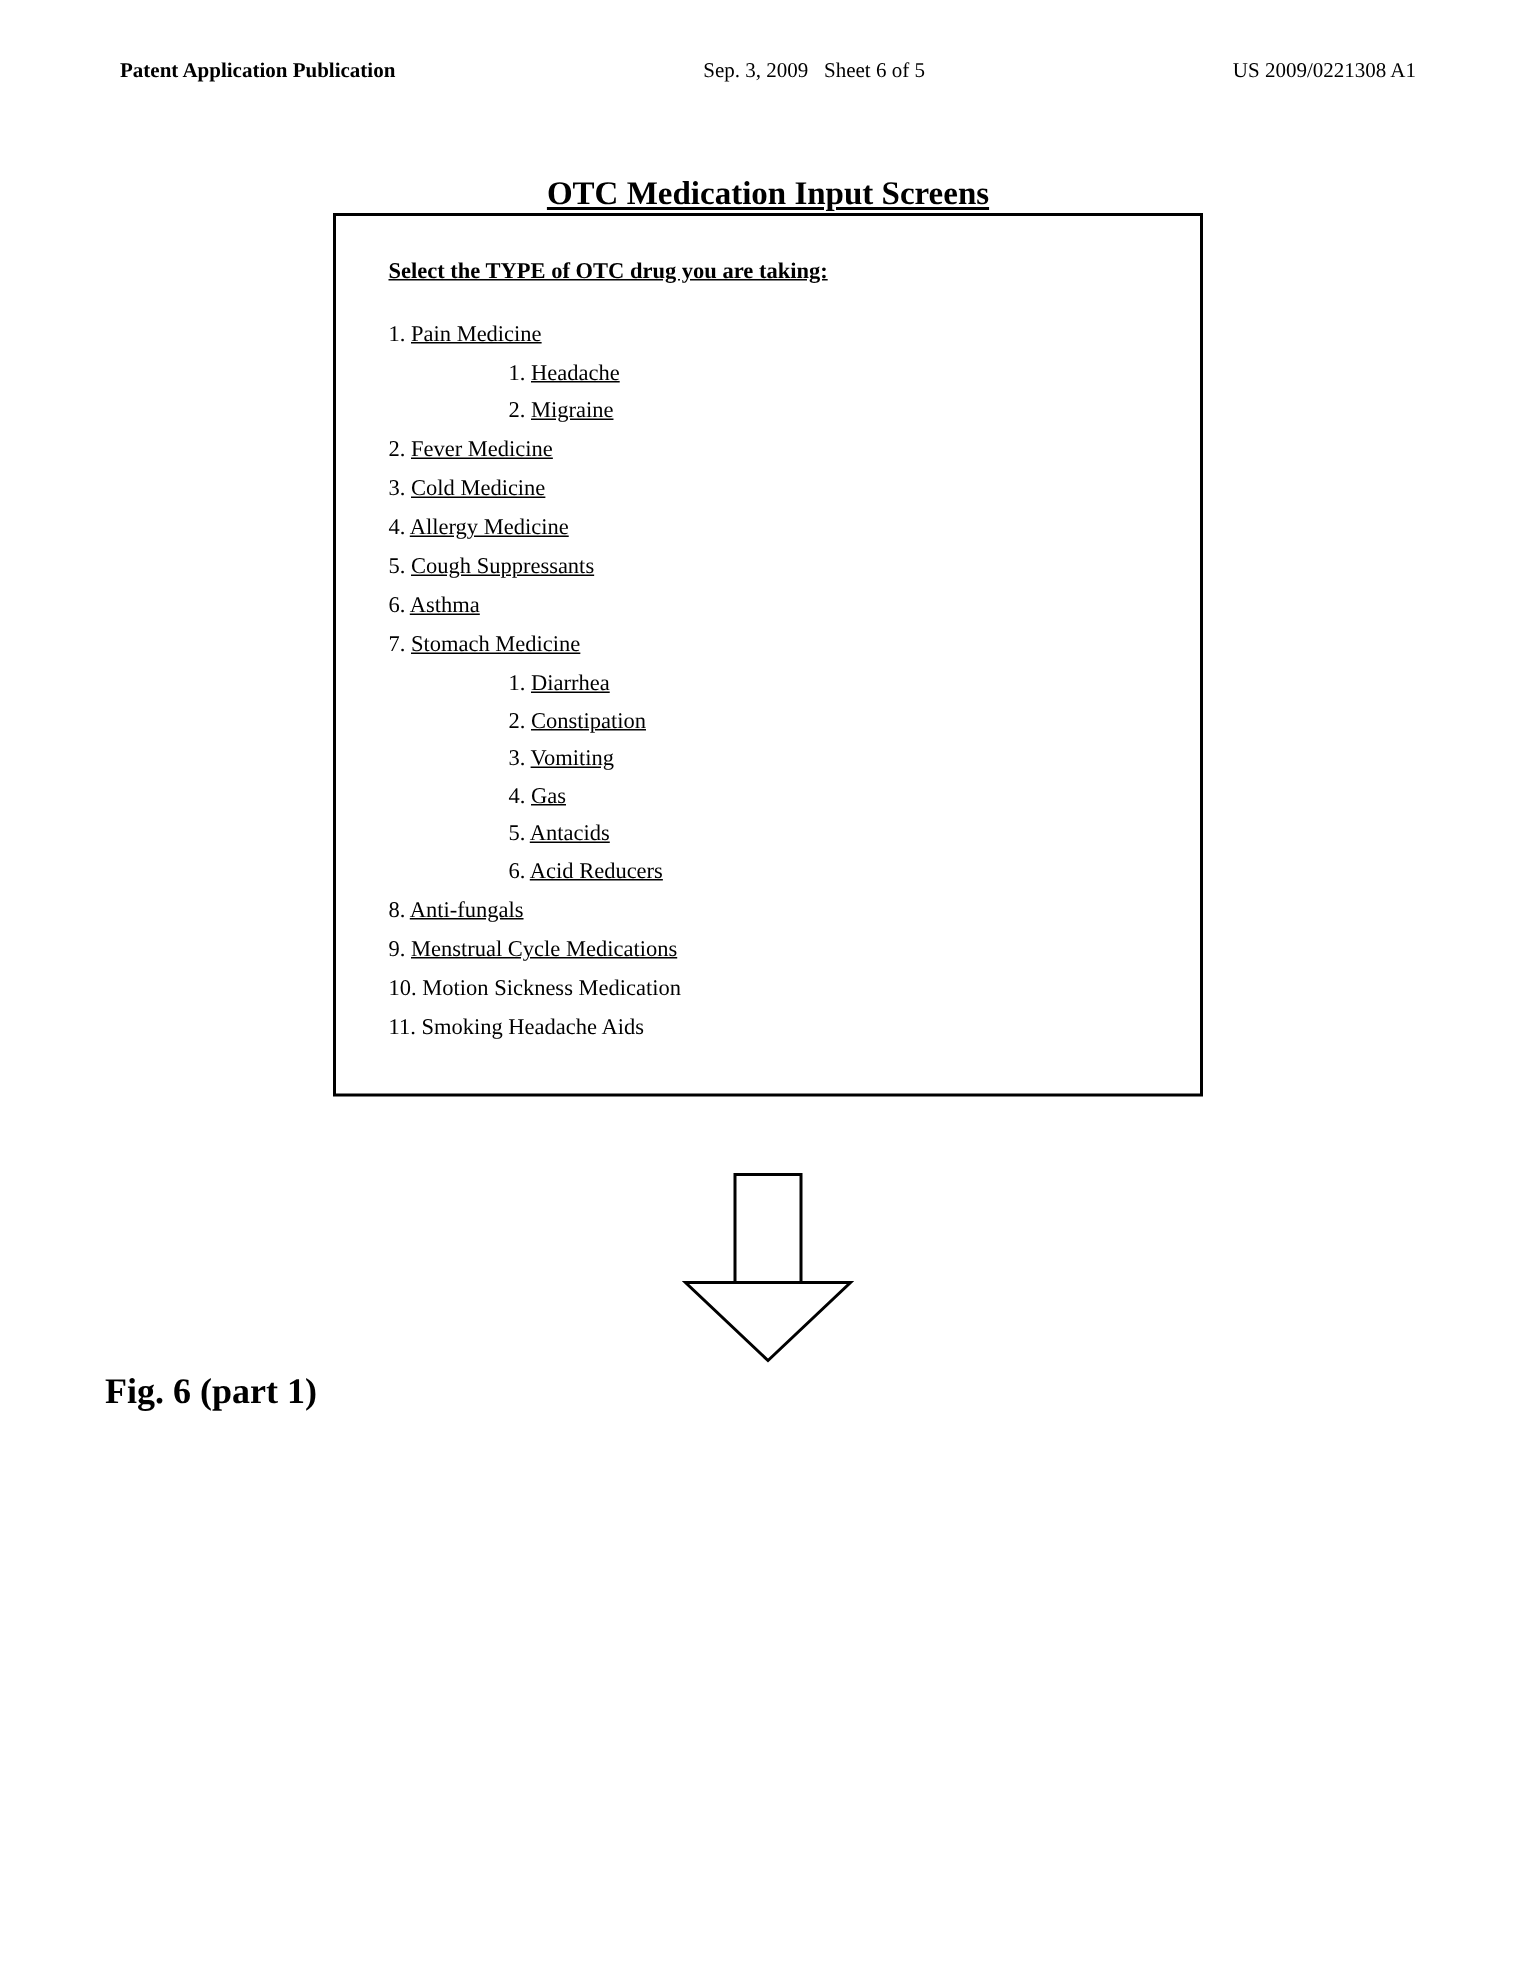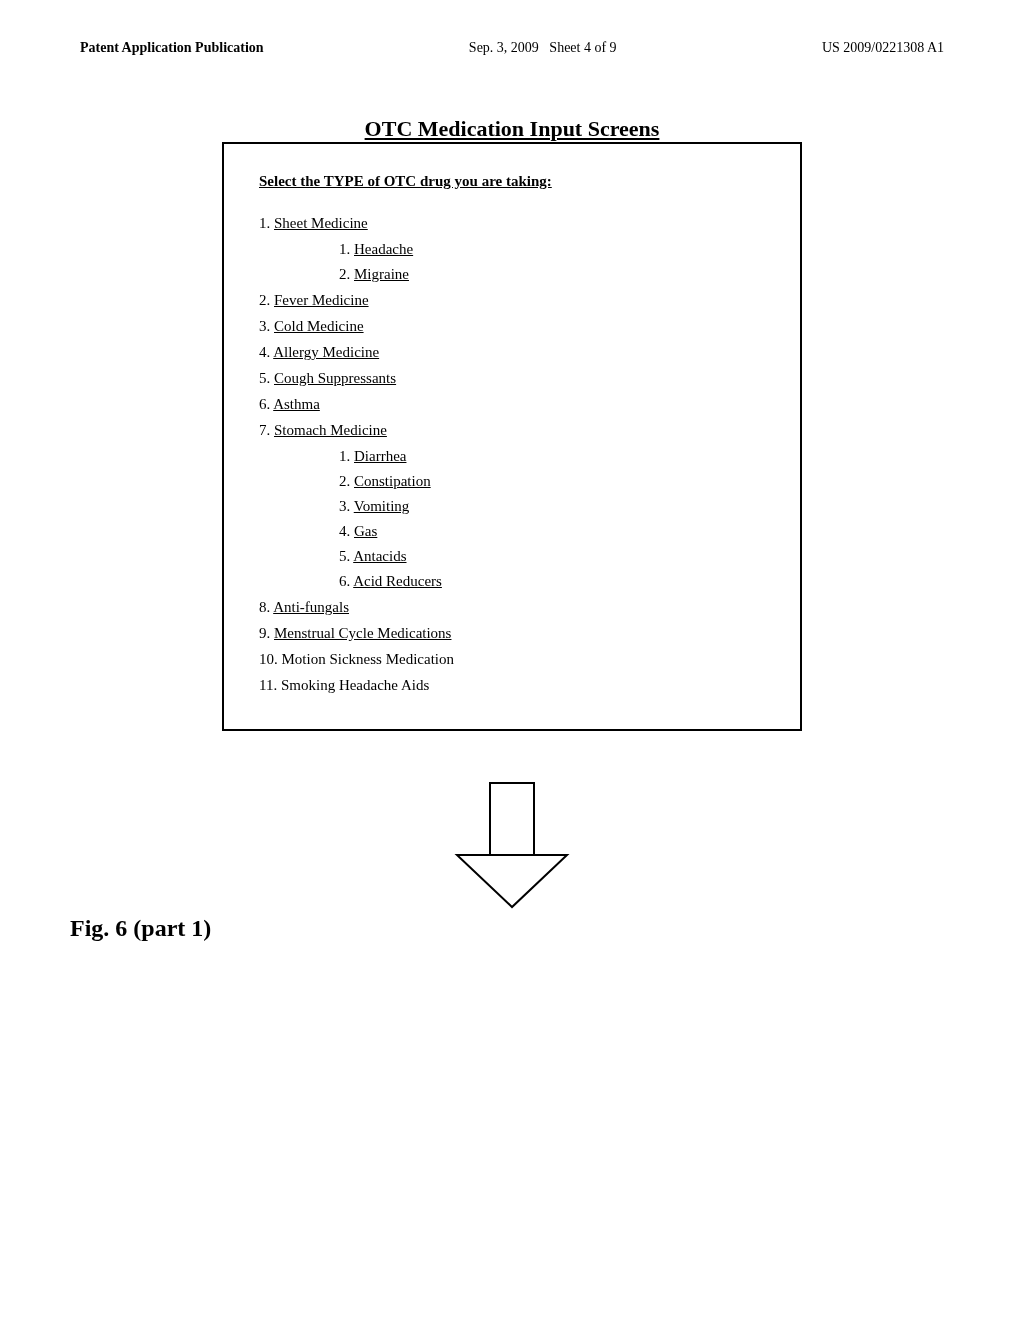--- a/index.html
+++ b/index.html
@@ -137,36 +137,36 @@
   </style>
 </head>
 <body>
 
 <div class="page-container">
 
   <div class="header">
     <div class="header-left">Patent Application Publication</div>
     <div class="header-middle">
       <span>Sep. 3, 2009</span>&nbsp;&nbsp;
-      <span>Sheet 4 of 9</span>
+      <span>Sheet 6 of 5</span>
     </div>
     <div class="header-right">US 2009/0221308 A1</div>
   </div>
 
   <div class="main-title">OTC Medication Input Screens</div>
 
   <div class="content-box">
     <div class="box-title">
       <span>Select the TYPE of OTC drug you are taking:</span>
     </div>
 
     <ul class="menu-list">
 
       <li class="menu-item">
-        <span>1. </span><span class="menu-item-link">Sheet Medicine</span>
+        <span>1. </span><span class="menu-item-link">Pain Medicine</span>
         <ul class="sub-list">
           <li class="sub-item">
             <span>1. </span><span class="sub-item-link">Headache</span>
           </li>
           <li class="sub-item">
             <span>2. </span><span class="sub-item-link">Migraine</span>
           </li>
         </ul>
       </li>
 

